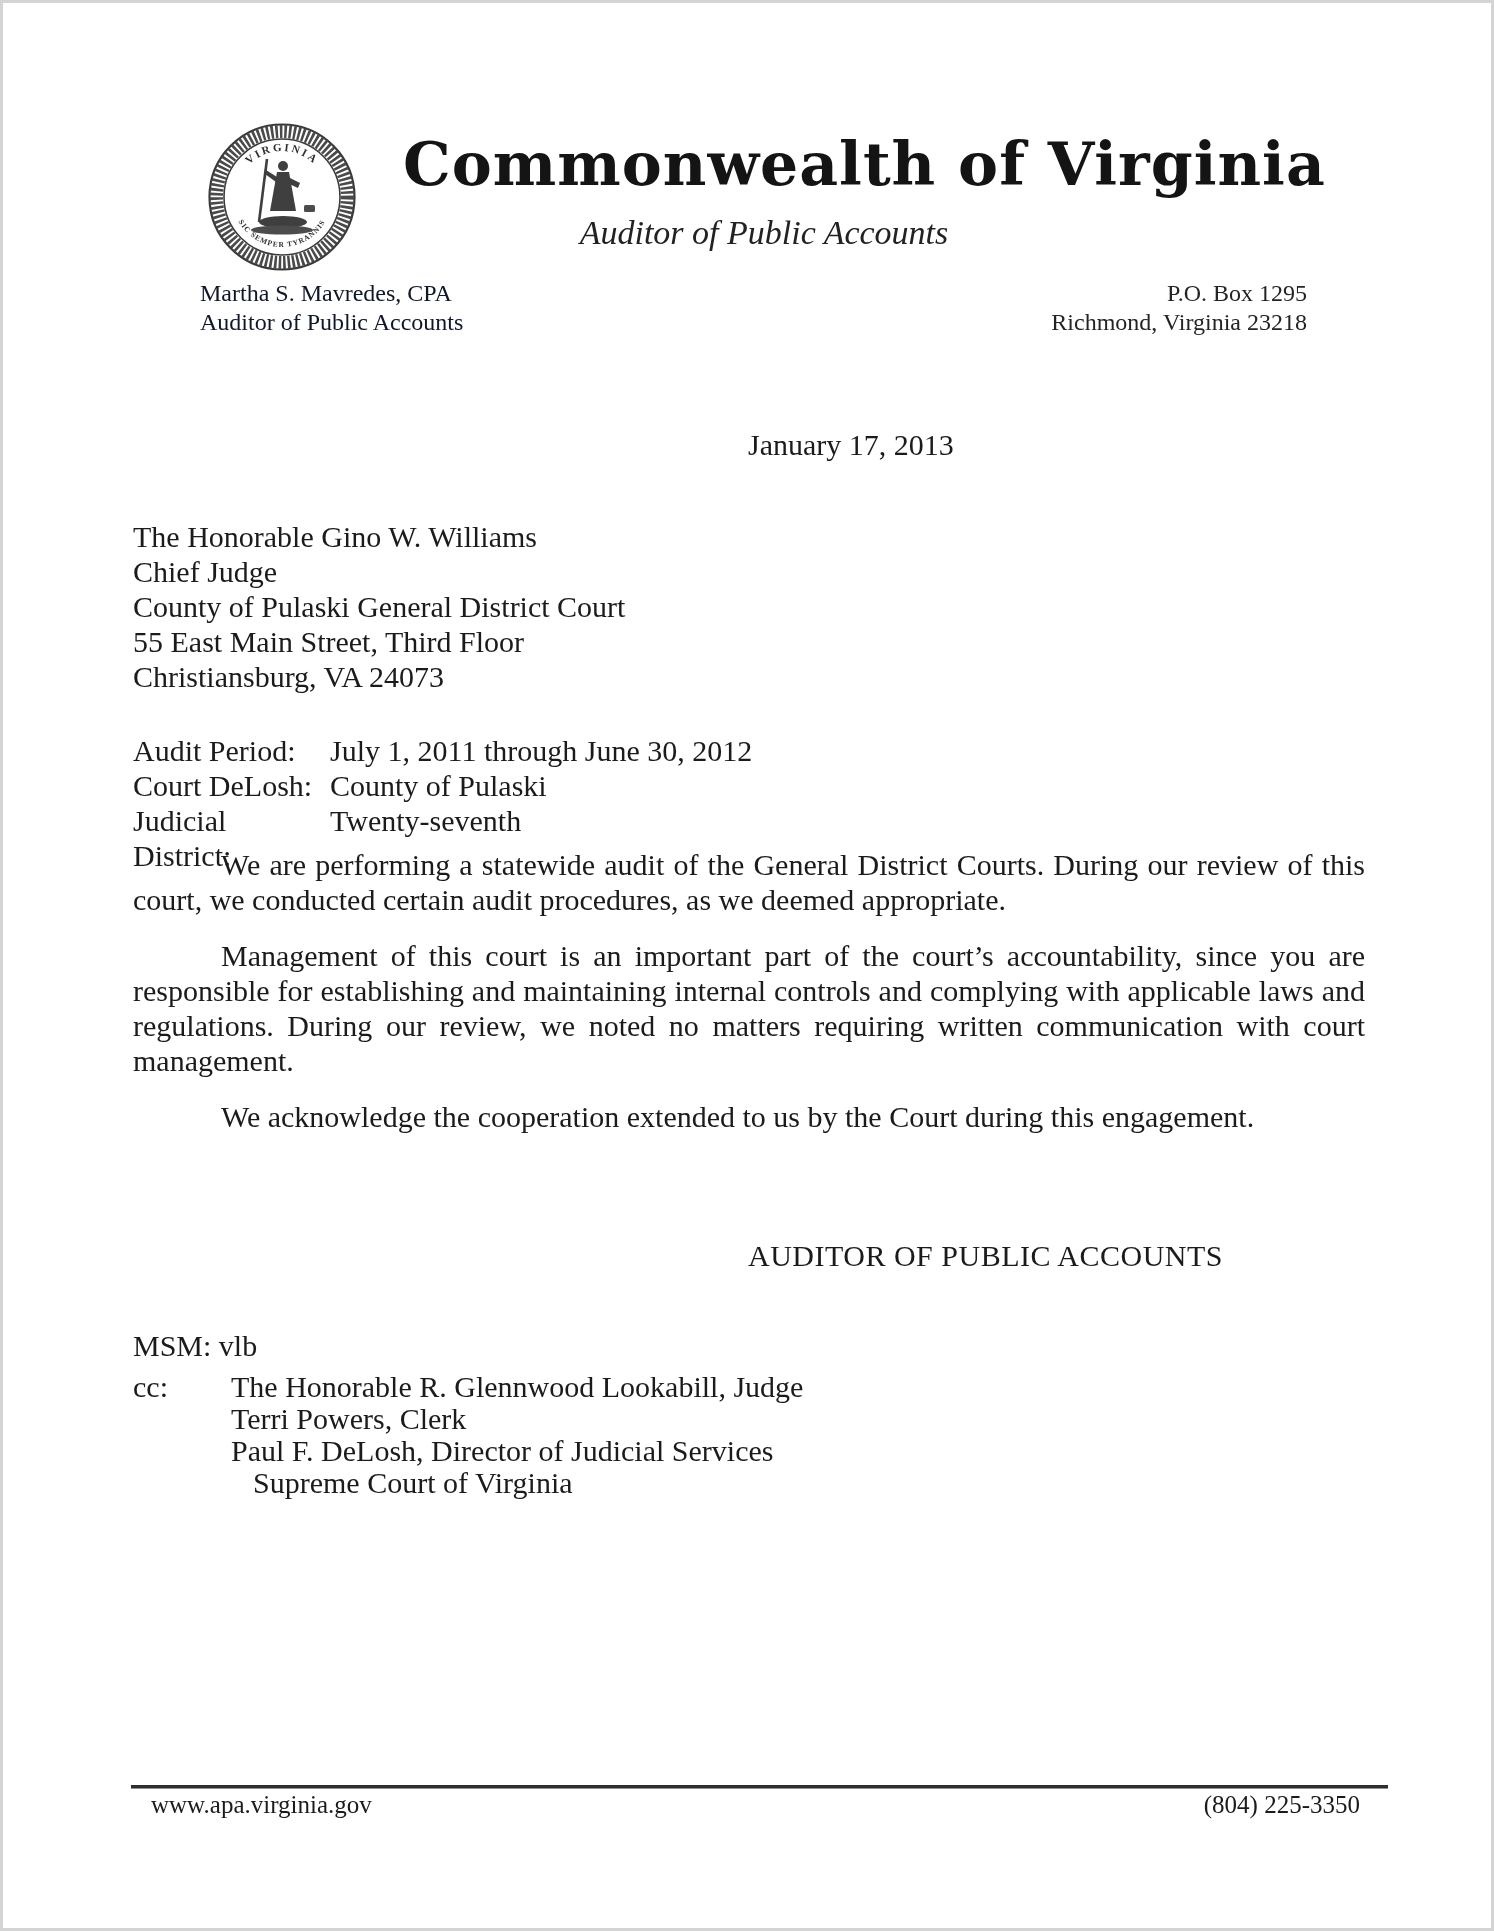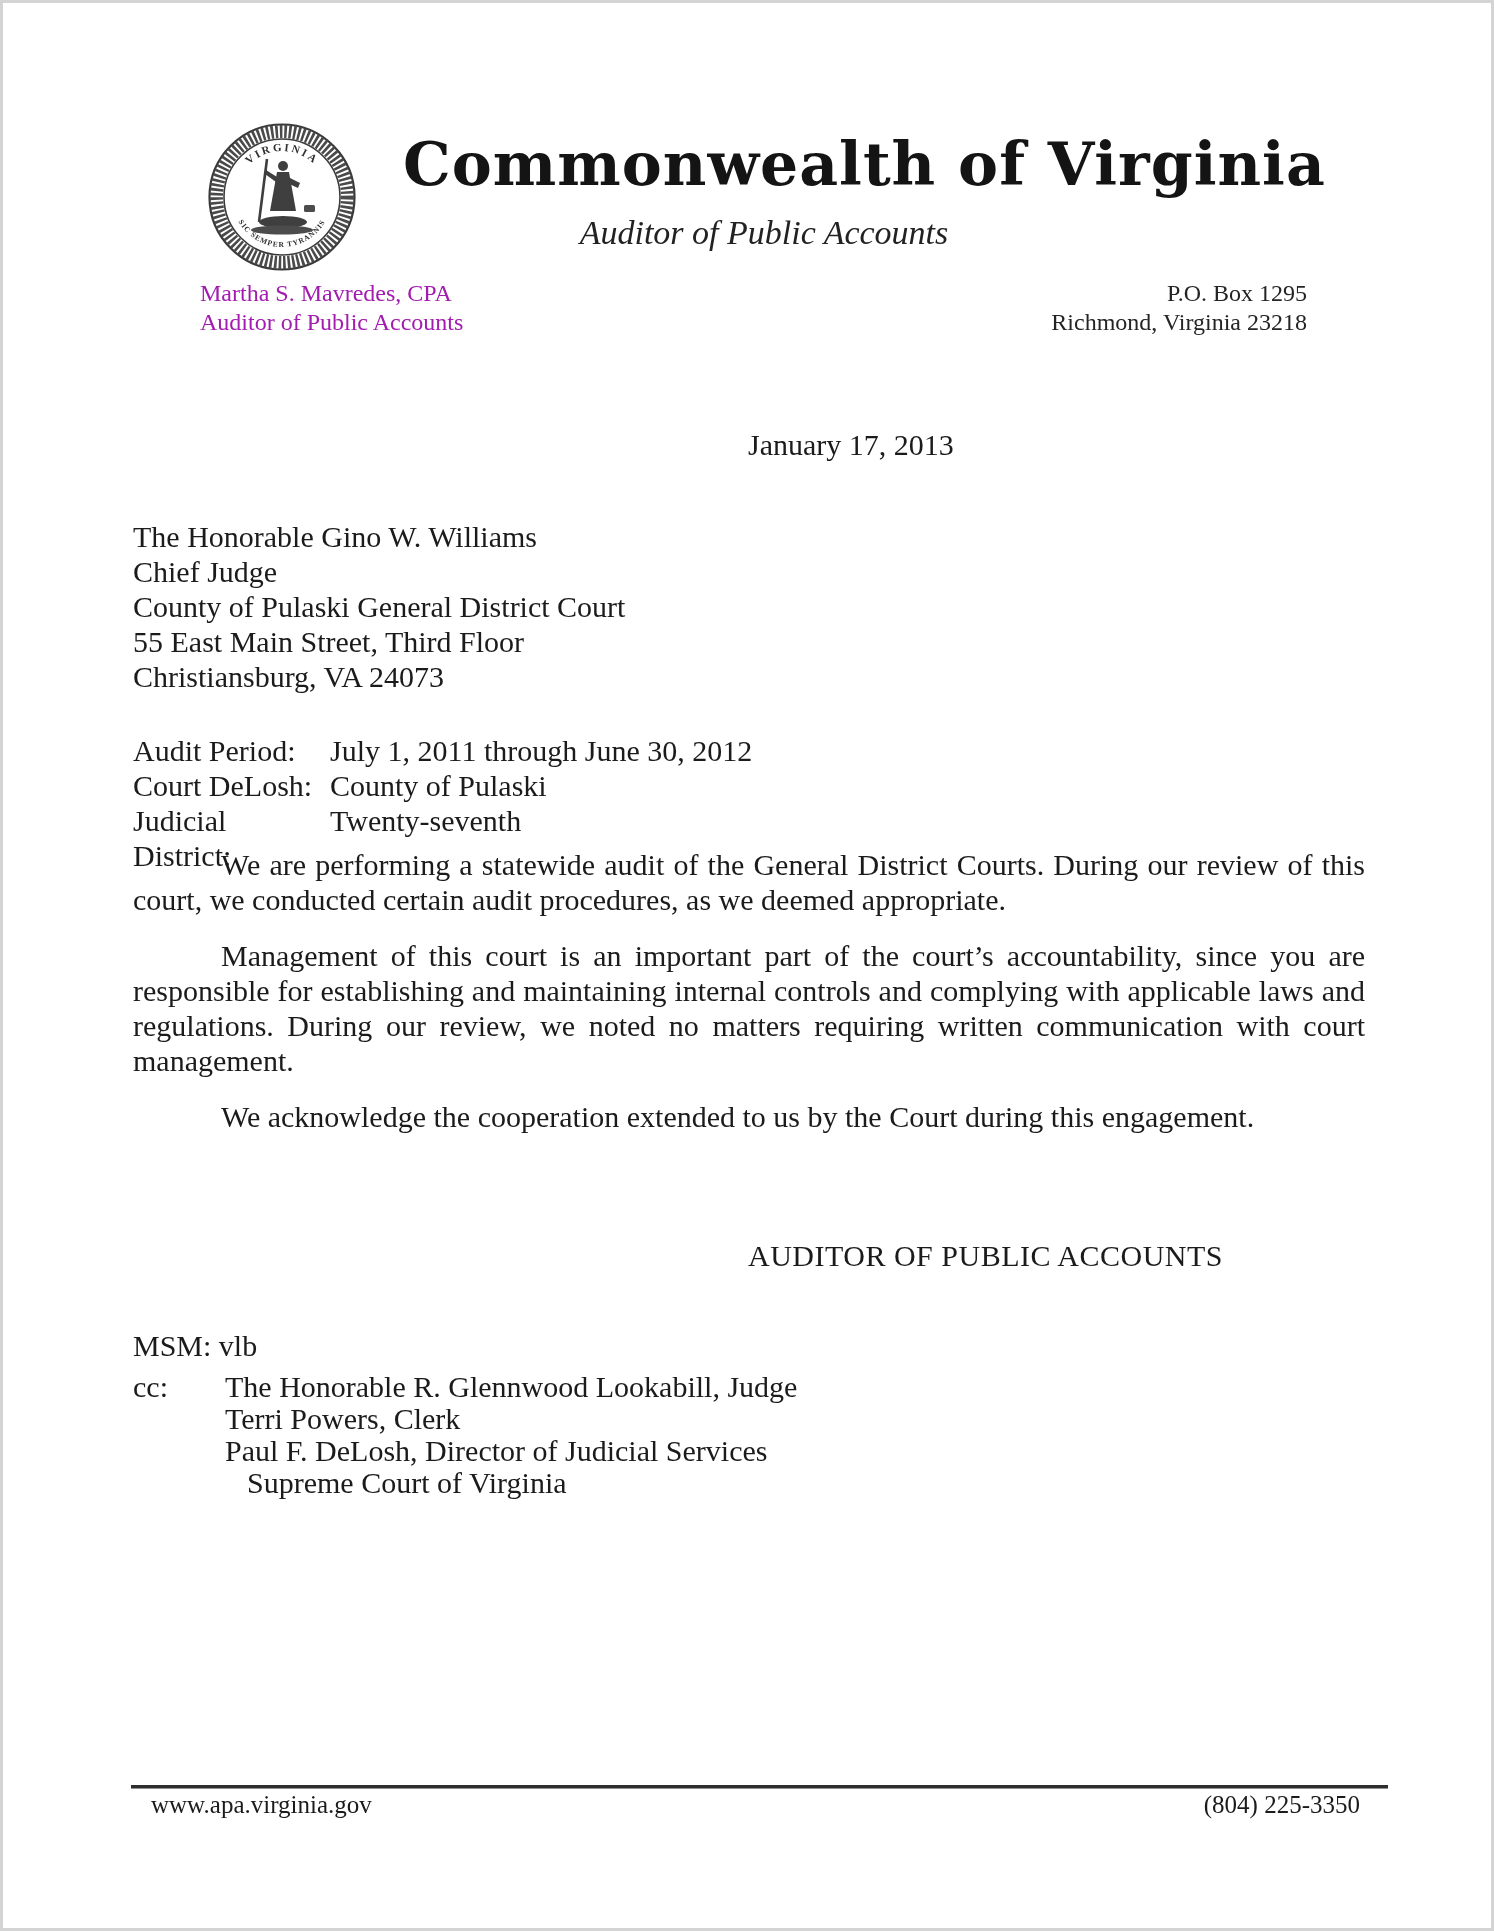--- a/index.html
+++ b/index.html
@@ -27,37 +27,37 @@
     letter-spacing:1px;
     white-space:nowrap;
   }
   .lh-subtitle {
     font-style:italic;
     font-size:34px;
     line-height:36px;
     margin-top:20px;
     color:#222;
   }
-  .official { position:absolute; left:197px; top:276px; font-size:24px; line-height:29px; color:#a21caf; }
+  .official { position:absolute; left:197px; top:276px; font-size:24px; line-height:29px; color:#0f172a; }
   .return-address { position:absolute; right:184px; top:276px; font-size:24px; line-height:29px; text-align:right; color:#242424; }
 
   
   .date-line { position:absolute; left:745px; top:425px; font-size:30px; }
   .recipient { position:absolute; left:130px; top:516px; font-size:30px; line-height:35px; }
   .audit-info { position:absolute; left:130px; top:730px; font-size:30px; line-height:35px; }
   .audit-row { display:flex; }
   .audit-label { width:197px; flex:0 0 197px; }
   .body-text {
     position:absolute; left:130px; top:844px; width:1232px;
     font-size:30px; line-height:35px; text-align:justify;
   }
   .body-text p { margin:0 0 21px 0; text-indent:88px; }
   .signature-line { position:absolute; left:745px; top:1236px; font-size:30px; letter-spacing:0.5px; }
   .reference-line { position:absolute; left:130px; top:1288px; font-size:30px;margin-top:38px; }
-  .cc-block { position:absolute; left:130px; top:1368px; font-size:30px; line-height:32px; display:flex; }
+  .cc-block { position:absolute; left:130px; top:1368px; font-size:30px; line-height:32px; display:flex;gap:6px; }
   .cc-label { width:92px; flex:0 0 92px; }
   .cc-entry-indent { padding-left:22px; }
 
   
   .footer-rule {
     position:absolute; left:128px; top:1782px; width:1257px; height:3px;
     background:#2e2e2e; border-bottom:1px solid #8f8f8f;
   }
   .footer-website { position:absolute; left:148px; top:1788px; font-size:25px; }
   .footer-phone { position:absolute; right:131px; top:1788px; font-size:25px; }

